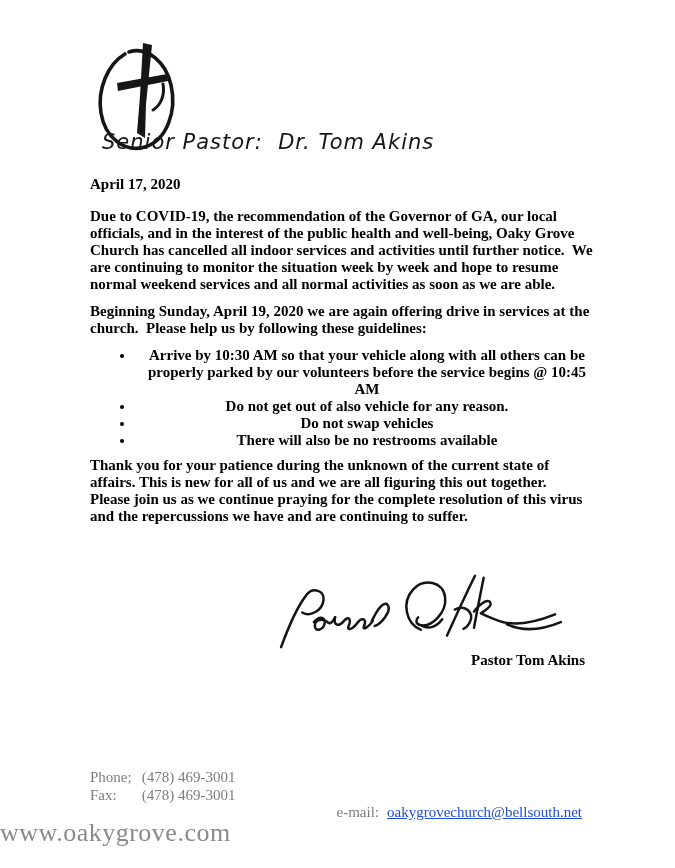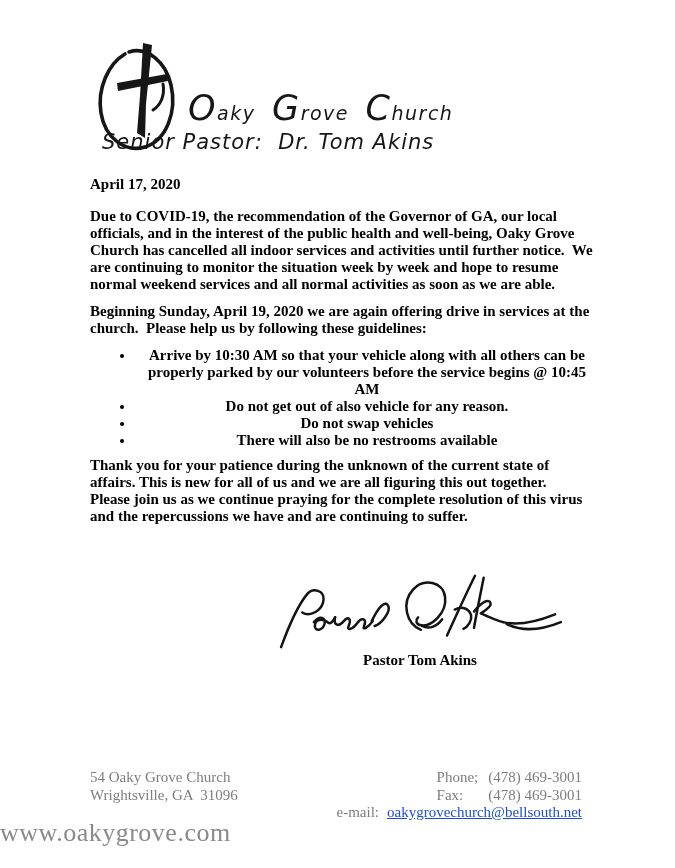--- a/index.html
+++ b/index.html
@@ -39,21 +39,21 @@
   }
   .date{margin:0 0 15px 0;white-space:pre;}
   .content p{margin:0 0 10px 0;white-space:pre-wrap;}
   .content ul{margin:6px 0 8px 0;padding-left:45px;text-align:center;}
   .content li{margin:0;padding-left:4px;white-space:pre-wrap;}
 
   
   .sig-block{width:330px;margin:45px 0 0 165px;text-align:center;}
   .salutation{margin:0;}
   .signature-svg{display:block;margin:2px auto 0 auto;}
-  .signed-name{margin:6px 0 0 0;}
+  .signed-name{margin:6px 0 0 0;text-align:right;}
 
   
   .footer{
     position:absolute;left:90px;top:769px;width:492px;
     color:#7d7d7d;font-size:15px;line-height:17.5px;
   }
   .footer-row{display:flex;justify-content:space-between;}
   .address div{white-space:pre;}
   .contact{text-align:right;}
   .contact-grid{display:grid;grid-template-columns:auto auto;column-gap:10px;justify-content:end;}
@@ -73,25 +73,20 @@
 
 <div class="page">
 
   <svg class="logo" viewBox="0 0 92 126" xmlns="http://www.w3.org/2000/svg">
     <path d="M33,20 C16,30 5,55 9,79 C13,104 33,119 53,113 C75,106 85,77 79,51 C74,28 55,12 37,18" fill="none" stroke="#161616" stroke-width="3.6" stroke-linecap="round"></path>
     <path d="M61,76 C69,71 73,61 71,50" fill="none" stroke="#161616" stroke-width="3" stroke-linecap="round"></path>
     <polygon points="51,9 60,11 54,70 53,104 45,99 48,62" fill="#161616"></polygon>
     <polygon points="25,49 75,40 76,47 26,57" fill="#161616"></polygon>
   </svg>
 
-  <div class="church-name">
-    <span class="word">Oaky</span>
-    <span class="word">Grove</span>
-    <span class="word">Church</span>
-  </div>
 
   <div class="pastor-line">Senior Pastor:  Dr. Tom Akins</div>
 
   <div class="content">
     <div class="date">April 17, 2020</div>
 
     <p>Due to COVID-19, the recommendation of the Governor of GA, our local officials, and in the interest of the public health and well-being, Oaky Grove Church has cancelled all indoor services and activities until further notice.  We are continuing to monitor the situation week by week and hope to resume normal weekend services and all normal activities as soon as we are able.</p>
     <p>Beginning Sunday, April 19, 2020 we are again offering drive in services at the church.  Please help us by following these guidelines:</p>
 
     <ul>
@@ -121,24 +116,20 @@
           <path d="M240,56 C256,64 274,63 296,54"></path>
         </g>
       </svg>
 
       <p class="signed-name">Pastor Tom Akins</p>
     </div>
   </div>
 
   <div class="footer">
     <div class="footer-row">
-      <div class="address">
-        <div>54 Oaky Grove Church</div>
-        <div>Wrightsville, GA  31096</div>
-      </div>
       <div class="contact">
         <div class="contact-grid">
           <span class="lbl">Phone;</span>
           <span class="val">(478) 469-3001</span>
           <span class="lbl">Fax:</span>
           <span class="val">(478) 469-3001</span>
         </div>
       </div>
     </div>
     <div class="email-line">

